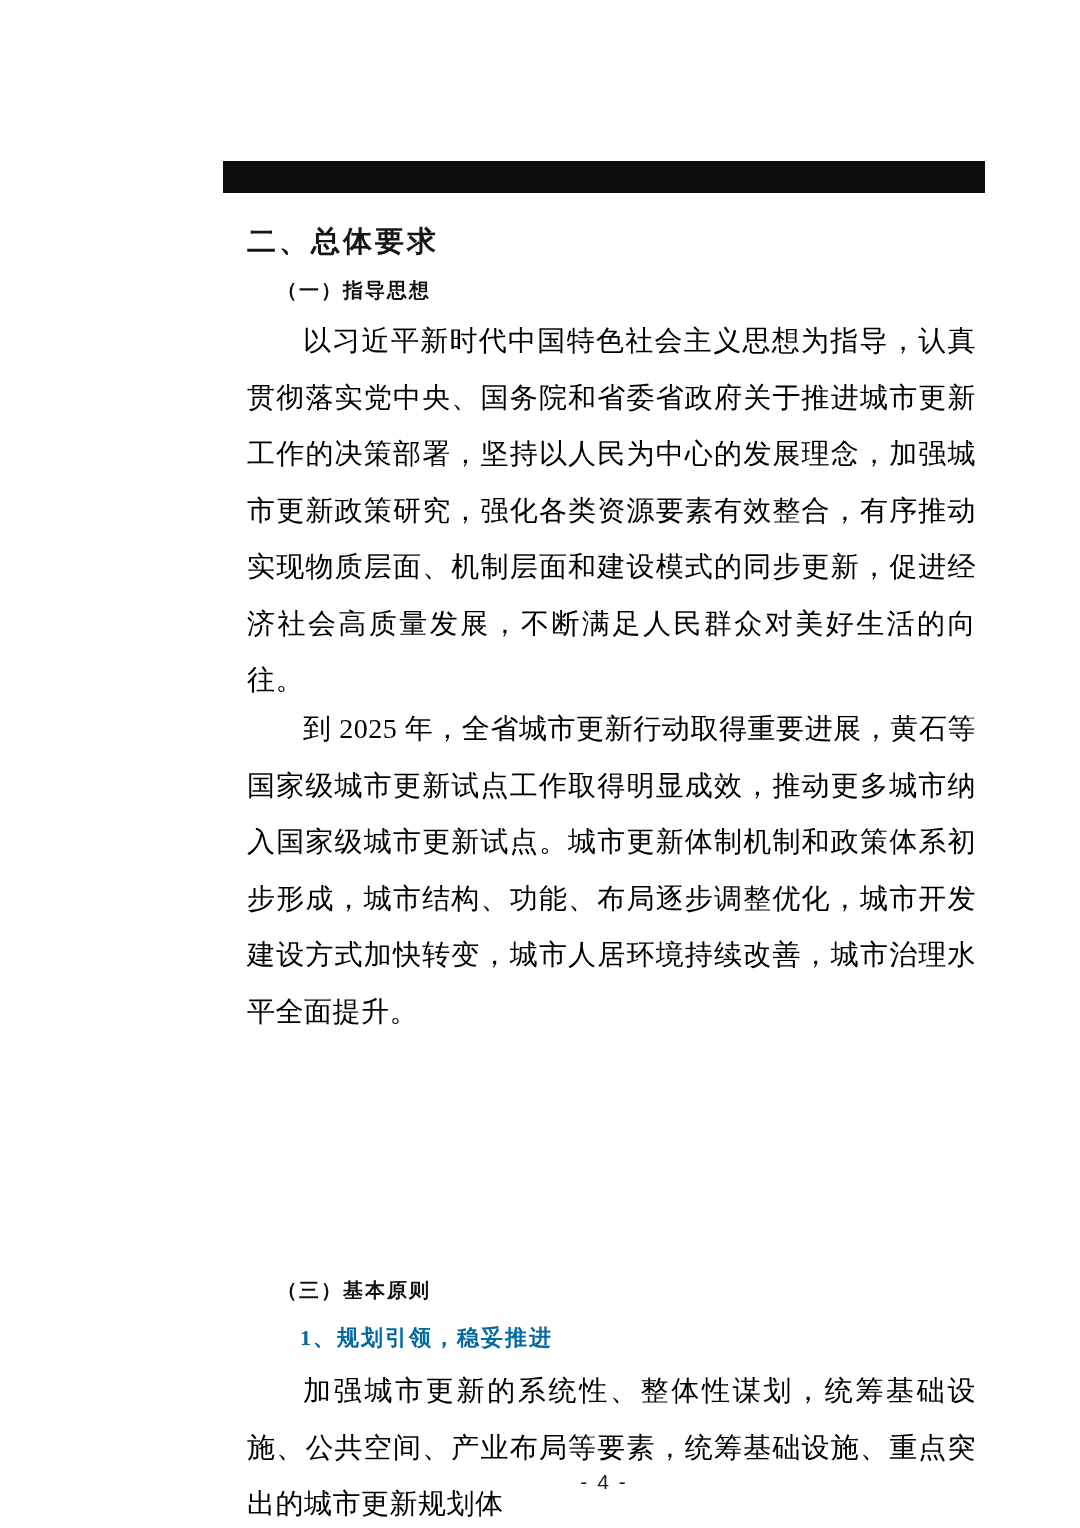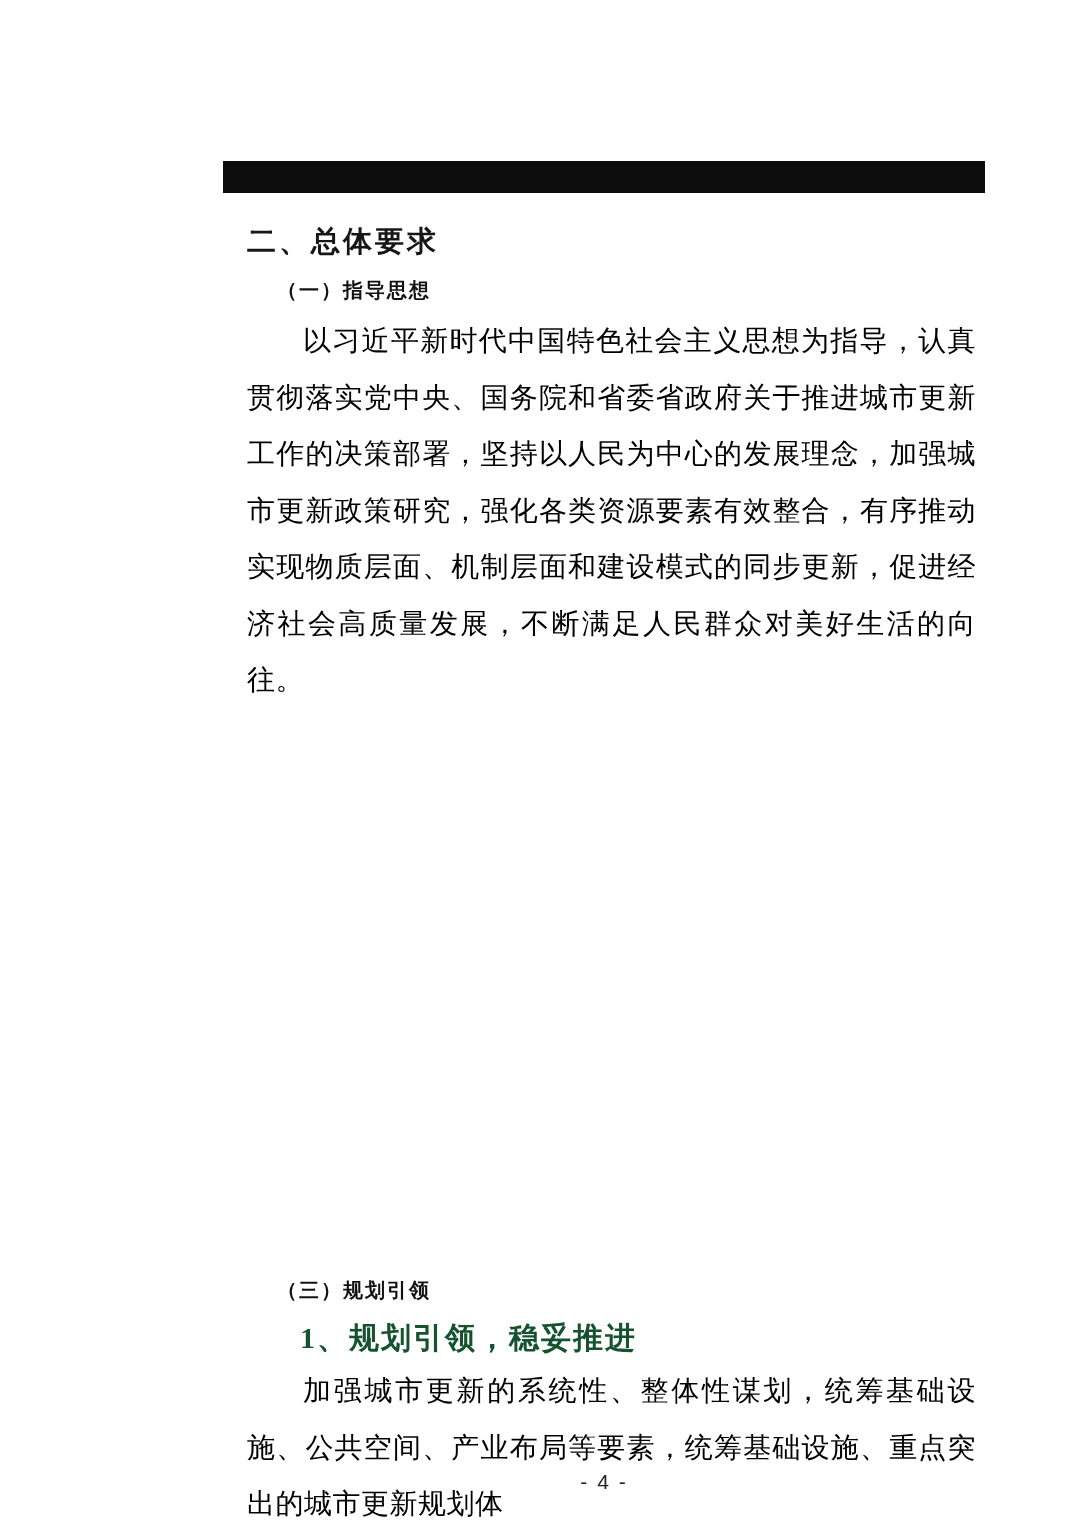--- a/index.html
+++ b/index.html
@@ -50,25 +50,25 @@
     color: #111111;
   }
   .h2a { top: 188px; }
   .h2b { top: 575px; }
   .h2c { top: 1188px; }
   .h3 {
     position: absolute;
     left: 220px;
     top: 1236px;
     width: 720px;
-    font-size: 30px;
+    font-size: 22px;
     font-weight: 700;
     line-height: 44px;
     letter-spacing: 2px;
-    color: #14532d;
+    color: #0369a1;
   }
   .para {
     position: absolute;
     left: 167px;
     width: 761px;
     font-size: 28px;
     line-height: 56.5px;
     text-align: justify;
     text-align-last: left;
     text-justify: inter-character;
@@ -99,23 +99,24 @@
 
   <div class="top-rule"></div>
 
   <div class="h1">二、总体要求</div>
 
   <div class="h2 h2a">（一）指导思想</div>
 
   <div class="para para-1">以习近平新时代中国特色社会主义思想为指导，认真贯彻落实党中央、国务院和省委省政府关于推进城市更新工作的决策部署，坚持以人民为中心的发展理念，加强城市更新政策研究，强化各类资源要素有效整合，有序推动实现物质层面、机制层面和建设模式的同步更新，促进经济社会高质量发展，不断满足人民群众对美好生活的向往。</div>
 
 
+  <div class="para para-2">到 2025 年，全省城市更新行动取得重要进展，黄石等国家级城市更新试点工作取得明显成效，推动更多城市纳入国家级城市更新试点。城市更新体制机制和政策体系初步形成，城市结构、功能、布局逐步调整优化，城市开发建设方式加快转变，城市人居环境持续改善，城市治理水平全面提升。</div>
 
 
-  <div class="h2 h2c">（三）规划引领</div>
+  <div class="h2 h2c">（三）基本原则</div>
 
   <div class="h3">1、规划引领，稳妥推进</div>
 
   <div class="para para-4">加强城市更新的系统性、整体性谋划，统筹基础设施、公共空间、产业布局等要素，统筹基础设施、重点突出的城市更新规划体</div>
 
   <div class="page-number">- 4 -</div>
 
 </div>
 
 </body></html>

